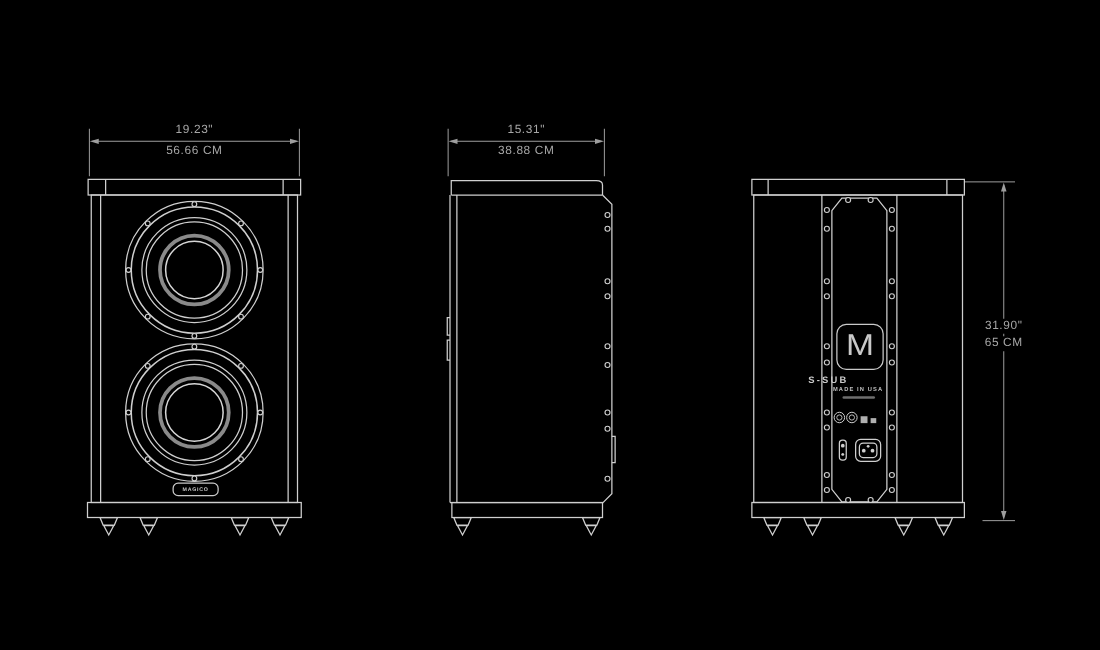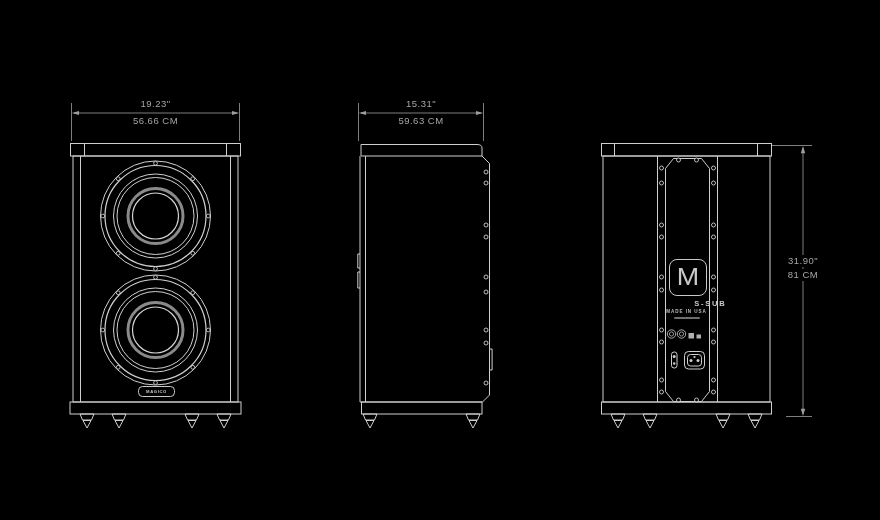--- a/index.html
+++ b/index.html
@@ -6,21 +6,21 @@
   .canvas{position:relative;width:880px;height:520px;background:#000;overflow:hidden;
           font-family:"Liberation Sans", sans-serif;}
   .canvas svg{position:absolute;left:0;top:0;z-index:1;}
   .dim-text{position:absolute;width:130px;text-align:center;font-size:9.5px;
             letter-spacing:.5px;color:#a6a6a6;z-index:2;line-height:12px;}
   .dim-text span{display:inline-block;background:#000;padding:0 3px;}
   .logo-box{position:absolute;left:668.5px;top:258.5px;width:36px;height:35px;
             border:1.5px solid #c9c9c9;border-radius:8px;display:flex;align-items:center;
             justify-content:center;z-index:2;}
   .logo-box span{font-size:24px;color:#c9c9c9;transform:scaleX(1.12);line-height:1;}
-  .model-label{position:absolute;left:646.5px;top:298.5px;width:80px;text-align:right;
+  .model-label{position:absolute;left:646.5px;top:298.5px;width:80px;text-align:left;
             font-size:7.5px;font-weight:bold;letter-spacing:1.8px;color:#c9c9c9;z-index:2;}
   .origin-label{position:absolute;left:646.5px;top:309px;width:80px;text-align:center;
             font-size:4.6px;font-weight:bold;letter-spacing:.9px;color:#bdbdbd;z-index:2;}
   .fine-print{position:absolute;left:673.5px;top:317px;width:26px;height:2px;
             background:#6e6e6e;border-radius:1px;z-index:2;}
   .brand-badge{position:absolute;left:138px;top:385.5px;width:35px;height:9px;
             border:.8px solid #c9c9c9;border-radius:4.5px;display:flex;align-items:center;
             justify-content:center;font-size:4.2px;font-weight:bold;letter-spacing:.6px;
             color:#c9c9c9;z-index:2;}
 </style>
@@ -213,28 +213,28 @@
   <span>19.23"</span>
 </div>
 <div class="dim-text" style="left:90.5px;top:114.5px;">
   <span>56.66 CM</span>
 </div>
 
 <div class="dim-text" style="left:356px;top:98px;">
   <span>15.31"</span>
 </div>
 <div class="dim-text" style="left:356px;top:114.5px;">
-  <span>59.63 CM</span>
+  <span>38.88 CM</span>
 </div>
 
 <div class="dim-text" style="left:738px;top:255px;">
   <span>31.90"</span>
 </div>
 <div class="dim-text" style="left:738px;top:268.5px;">
-  <span>81 CM</span>
+  <span>65 CM</span>
 </div>
 
 <div class="logo-box">
   <span>M</span>
 </div>
 <div class="model-label">S-SUB</div>
 <div class="origin-label">MADE IN USA</div>
 <div class="fine-print"></div>
 
 <div class="brand-badge">MAGICO</div>

